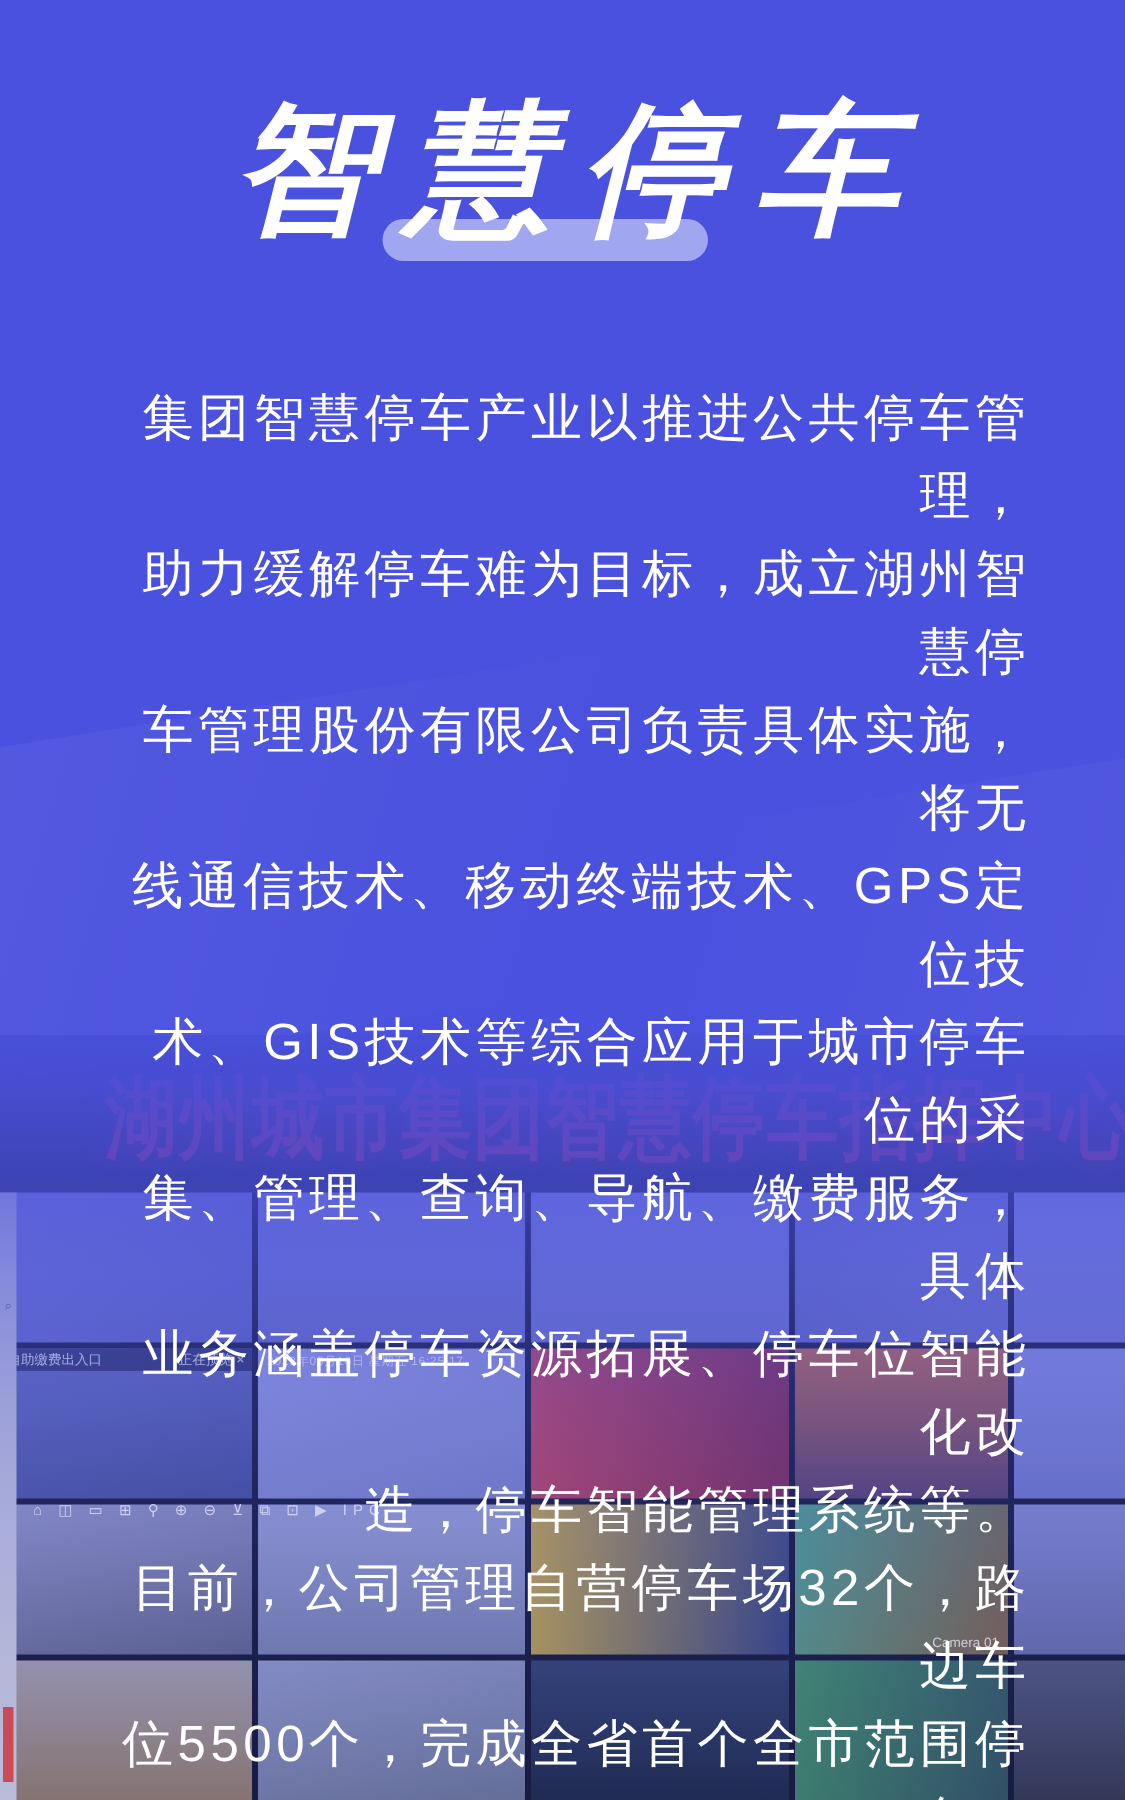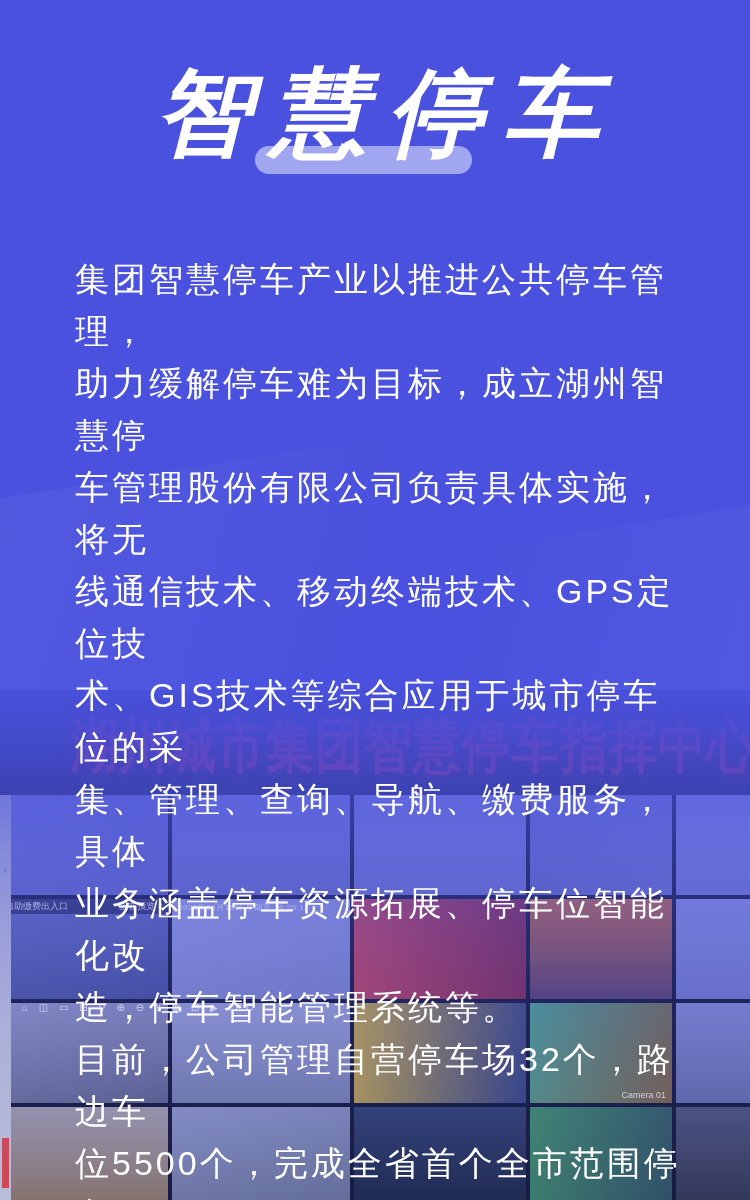--- a/index.html
+++ b/index.html
@@ -19,21 +19,21 @@
   }
   .title-pill{
     position:absolute; left:255px; top:146px; width:217px; height:28px;
     border-radius:15px; background:#A7AEF1; opacity:.92; z-index:3;
   }
   
   .article{
     position:absolute; left:75px; top:253px; width:612px; z-index:5;
     color:#ffffff; font-size:34px; line-height:52px; letter-spacing:3px;
   }
-  .article p{ white-space:pre-line; }
+  .article p{ white-space:pre-line;text-align:right; }
   
   .glare{ position:absolute; z-index:1; pointer-events:none; }
   .glare-a{
     left:-60px; top:460px; width:620px; height:220px; transform:rotate(-9deg);
     background:linear-gradient(115deg, rgba(255,255,255,0.055), rgba(255,255,255,0) 70%);
   }
   .glare-b{
     right:-70px; top:540px; width:560px; height:190px; transform:rotate(-9deg);
     background:linear-gradient(295deg, rgba(255,255,255,0.05), rgba(255,255,255,0) 65%);
   }

